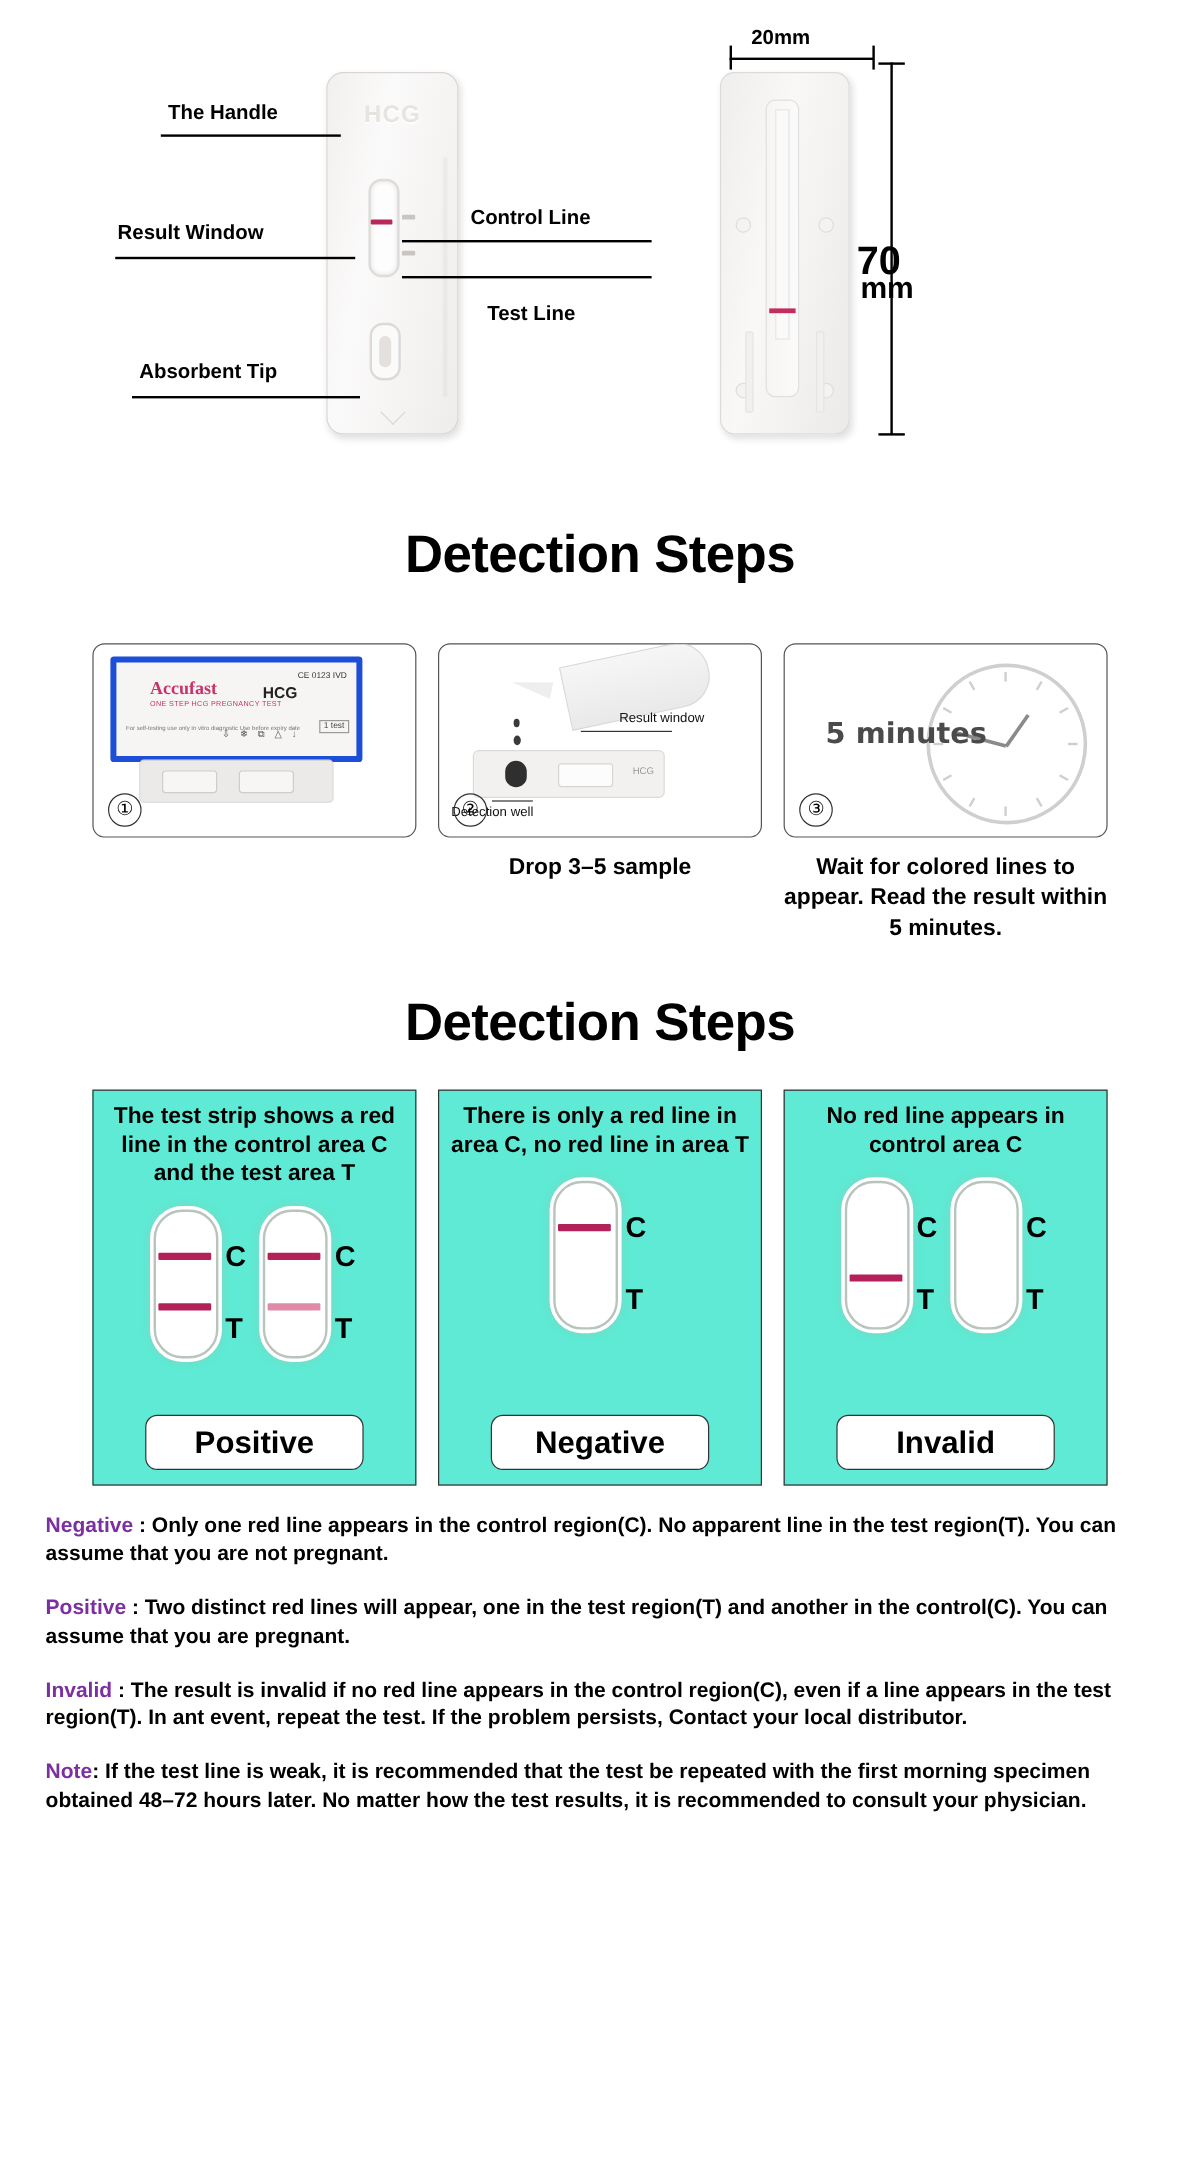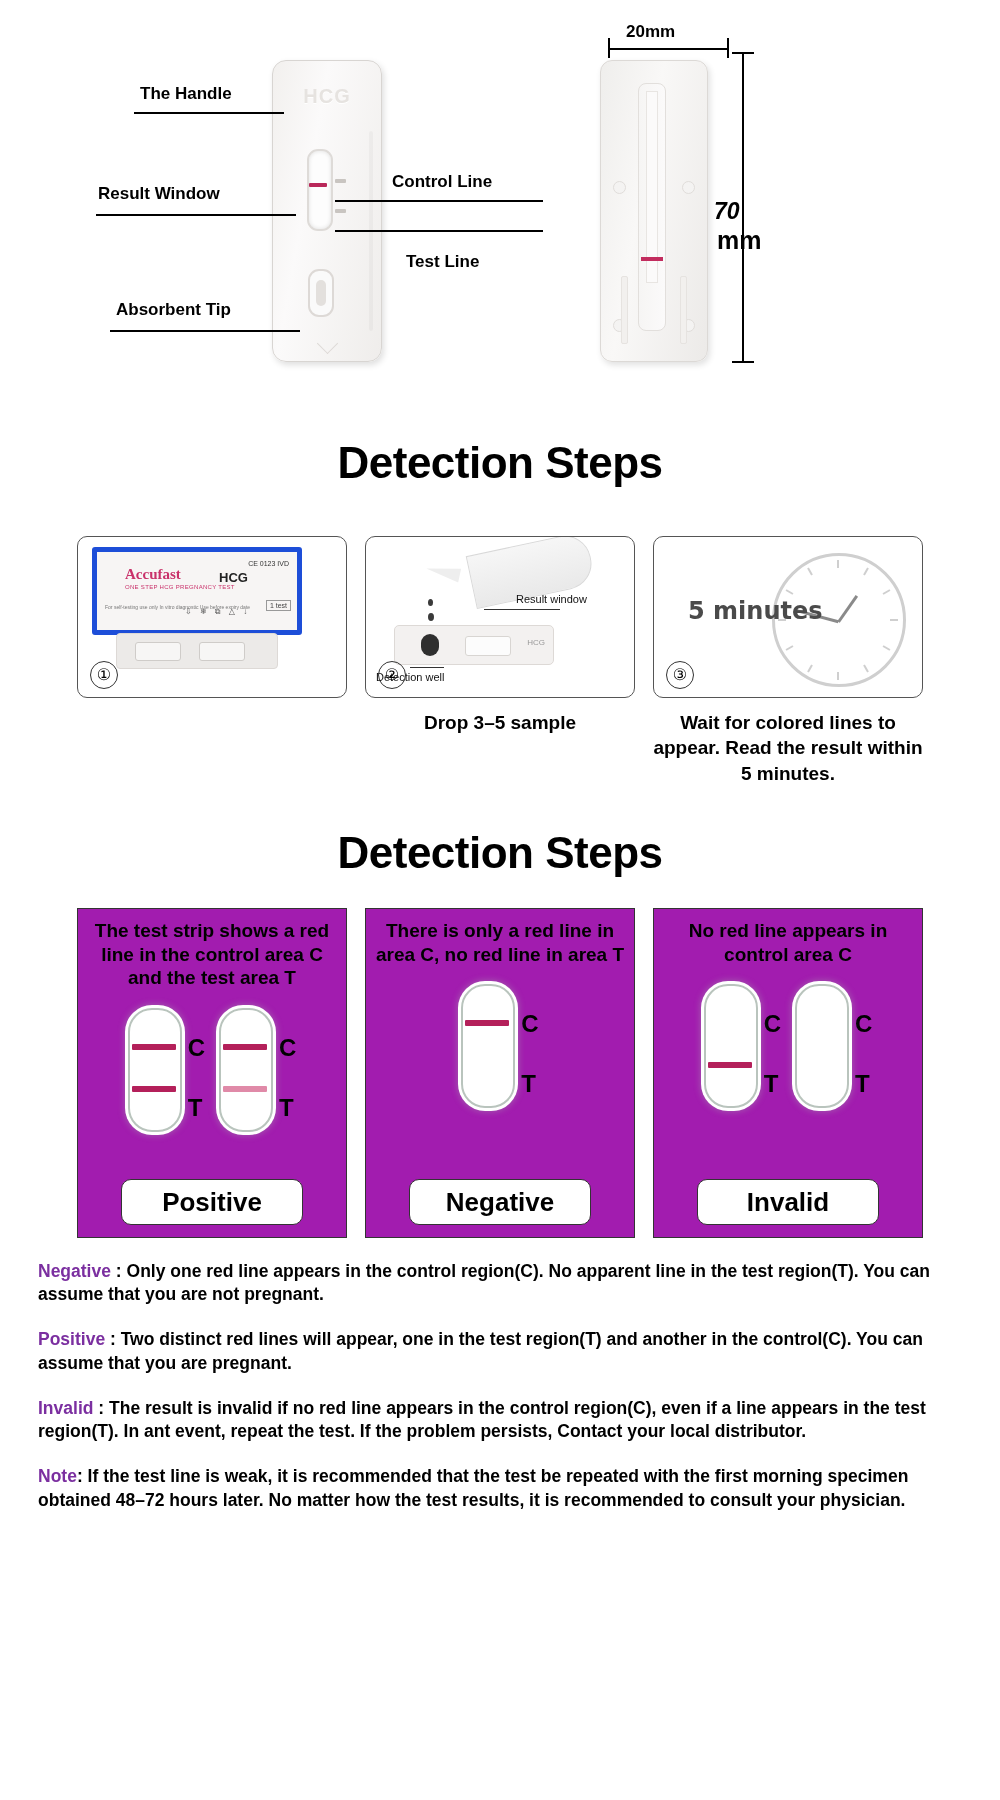--- a/index.html
+++ b/index.html
@@ -389,21 +389,21 @@
   
   .results-row {
     display: flex;
     justify-content: center;
     gap: 18px;
     padding: 0 36px;
   }
   .result-card {
     width: 270px;
     border: 1.5px solid #333;
-    background: #a21caf;
+    background: #5eead4;
     padding: 10px 8px 12px;
     box-sizing: border-box;
     position: relative;
     height: 330px;
   }
   .result-head {
     text-align: center;
     font-size: 19px;
     font-weight: bold;
     line-height: 1.25;
@@ -524,21 +524,21 @@
   <div class="leader" style="left:335px; top:230px; width:208px;"></div>
 
   <div class="dim-label" style="left:626px; top:22px;text-align:center;">20mm</div>
   <div class="dim-line" style="left:608px; top:48px; width:120px; height:1.5px;"></div>
   <div class="dim-line" style="left:608px; top:38px; width:1.5px; height:20px;"></div>
   <div class="dim-line" style="left:727px; top:38px; width:1.5px; height:20px;"></div>
 
   <div class="dim-line" style="left:742px; top:52px; width:1.5px; height:310px;"></div>
   <div class="dim-line" style="left:732px; top:52px; width:22px; height:1.5px;"></div>
   <div class="dim-line" style="left:732px; top:361px; width:22px; height:1.5px;"></div>
-  <div class="dim-label" style="left:714px; top:200px; font-size:23px; line-height:1.0;font-style:italic;">70</div>
+  <div class="dim-label" style="left:714px; top:200px; font-size:33px; line-height:1.0;">70</div>
   <div class="dim-label" style="left:705px; top:228px; font-size:25px; line-height:1.0;margin-left:12px;">mm</div>
 </div>
 
 <h2 class="section-title" style="margin-top:38px; margin-bottom:48px;">Detection Steps</h2>
 
 <div class="steps-row">
 
   <div class="step-card">
     <div class="step-box">
       <div class="pkg">

